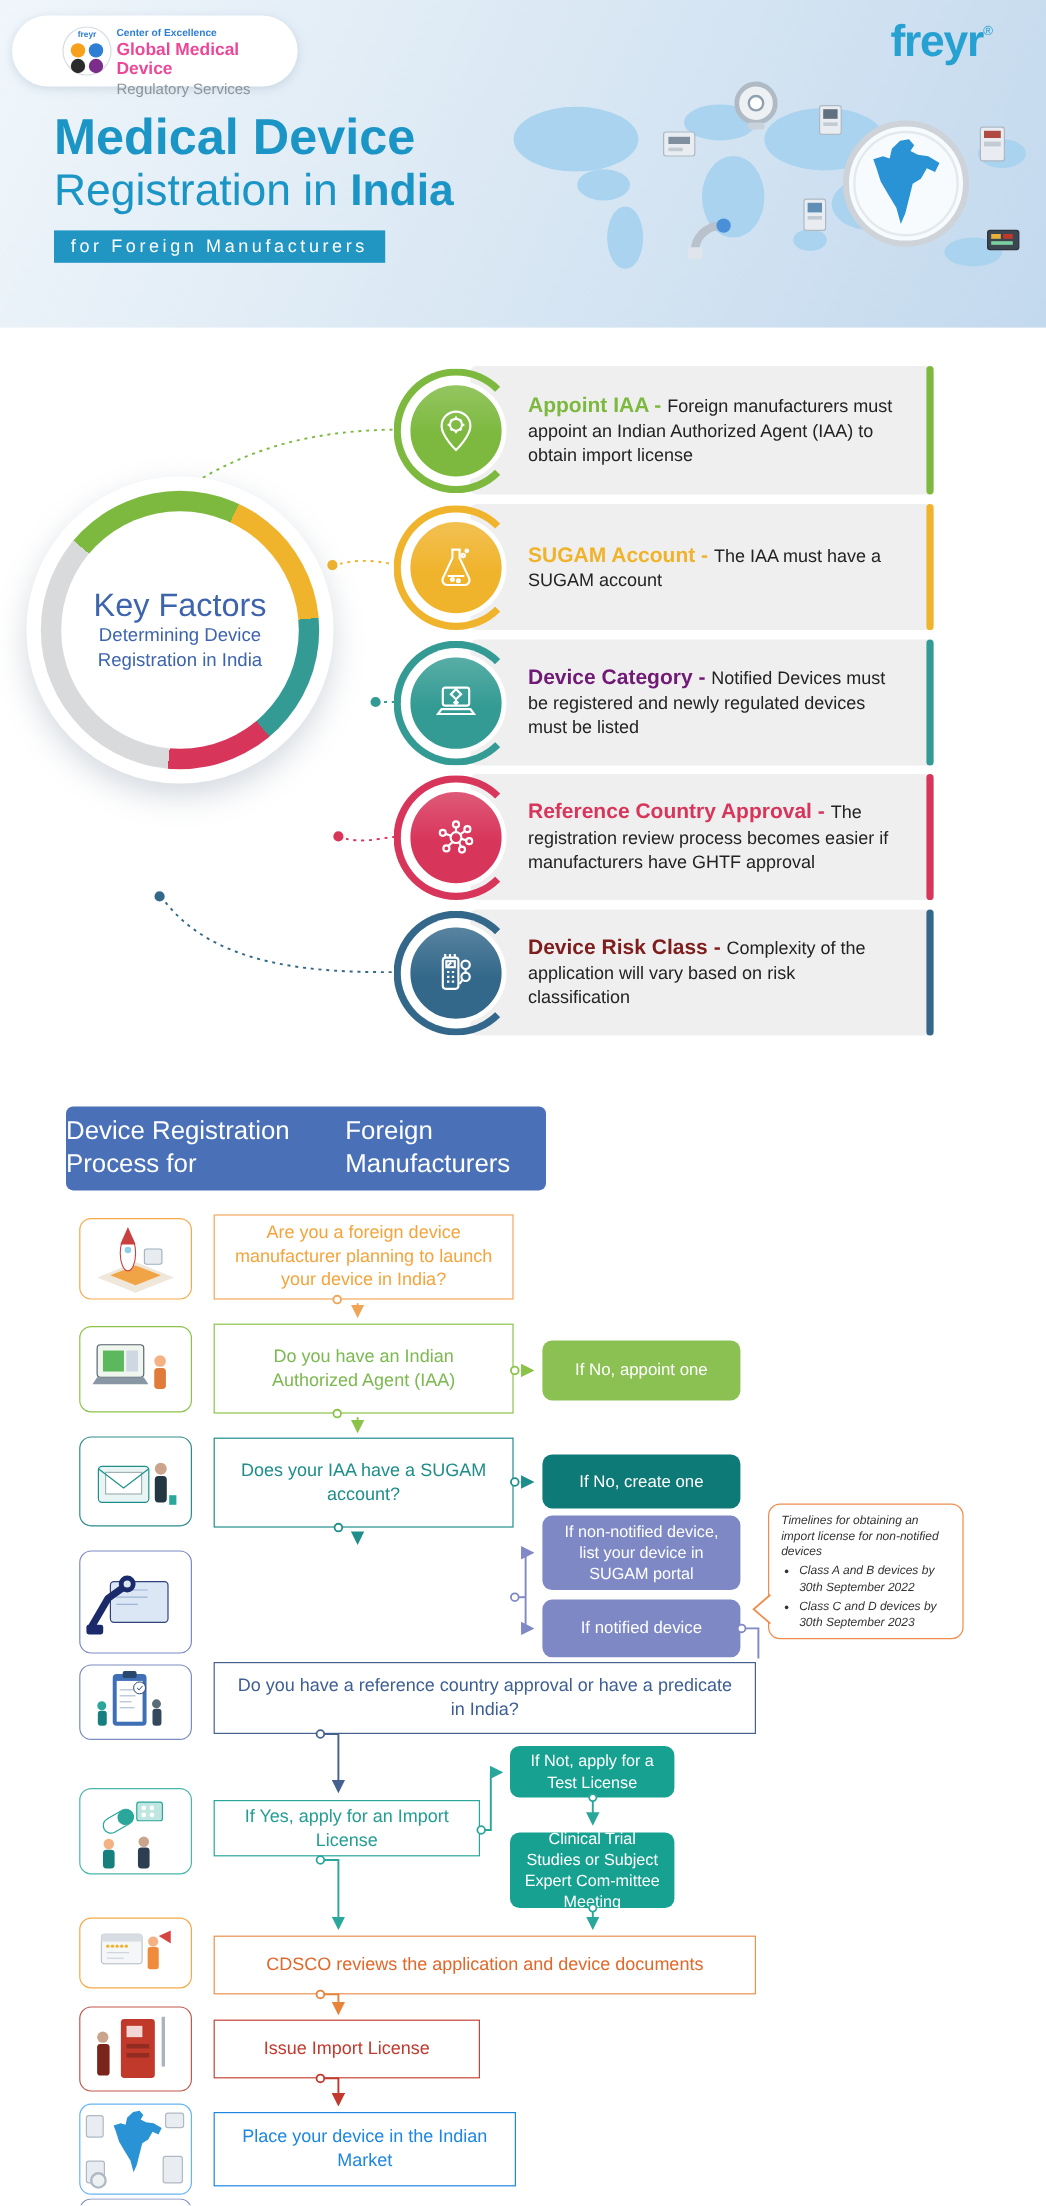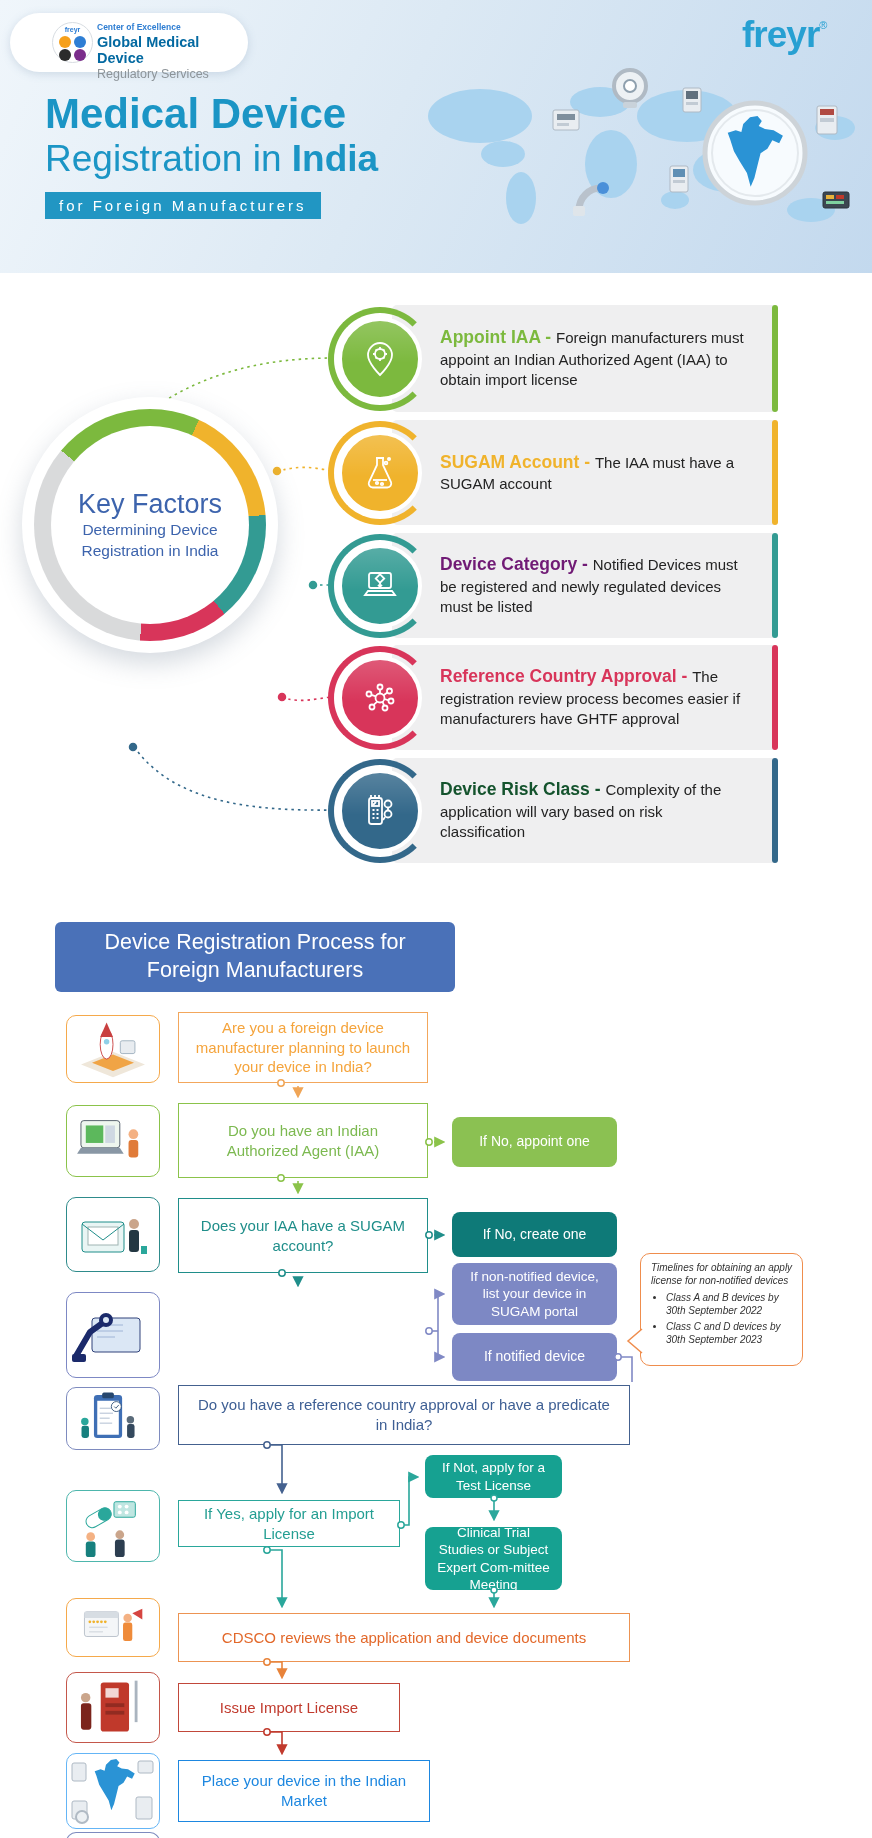--- a/index.html
+++ b/index.html
@@ -16,21 +16,21 @@
               background:#fff;border:1px solid #d8dde2}
   .badge-logo-text{position:absolute;top:3px;left:0;width:100%;text-align:center;font-size:7px;
                    color:#2e7ed4;font-weight:bold}
   .ldot{position:absolute;width:12px;height:12px;border-radius:50%}
   .ldot.o{left:6px;top:13px;background:#f6a01b}
   .ldot.b{left:21px;top:13px;background:#2e7ed4}
   .ldot.k{left:6px;top:26px;background:#2b2b2b}
   .ldot.p{left:21px;top:26px;background:#7b2d8b}
   .badge-text{position:absolute;left:87px;top:9px}
   .badge-line1{font-size:8.5px;font-weight:bold;color:#2d7dd2}
-  .badge-line2{font-size:14.5px;font-weight:bold;color:#0369a1;margin-top:2px}
+  .badge-line2{font-size:14.5px;font-weight:bold;color:#ec4899;margin-top:2px}
   .badge-line3{font-size:12.5px;color:#8d9499;margin-top:1px}
   .freyr-logo{position:absolute;left:742px;top:14px;font-size:37px;font-weight:bold;
               color:#27a0d2;letter-spacing:-1px}
   .freyr-logo sup{font-size:11px;font-weight:normal;vertical-align:18px}
   .hero-title{position:absolute;left:45px;top:90px}
   .t1{font-size:42px;font-weight:bold;color:#1b95c5;line-height:1.12}
   .t2{font-size:37px;font-weight:300;color:#1b95c5;line-height:1.18}
   .t2 b{font-weight:bold}
   .t-bar{display:inline-block;margin-top:11px;background:#2196c3;color:#fff;font-size:15px;
          letter-spacing:3px;padding:5px 14px}
@@ -54,25 +54,25 @@
   .kf-bar{position:absolute;right:0;top:0;bottom:0;width:6px;border-radius:3px}
   .kf-disc{position:absolute;left:-54px;top:calc(50% - 42px);width:84px;height:84px;border-radius:50%;
            border:4px solid #fff;display:flex;align-items:center;justify-content:center;
            background-image:linear-gradient(180deg,rgba(255,255,255,.18),rgba(255,255,255,0) 55%)}
   .kf-arc{position:absolute;left:-64px;top:calc(50% - 52px);width:104px;height:104px;
           border-radius:50%;border:6px solid;border-right-color:transparent !important}
   .c1 .kf-t{color:#7cb93e}.c1 .kf-disc{background-color:#7cb93e}.c1 .kf-bar{background:#7cb93e}.c1 .kf-arc{border-color:#7cb93e}
   .c2 .kf-t{color:#f0b32c}.c2 .kf-disc{background-color:#f0b32c}.c2 .kf-bar{background:#f0b32c}.c2 .kf-arc{border-color:#f0b32c}
   .c3 .kf-t{color:#701a75}.c3 .kf-disc{background-color:#339b93}.c3 .kf-bar{background:#339b93}.c3 .kf-arc{border-color:#339b93}
   .c4 .kf-t{color:#d8355a}.c4 .kf-disc{background-color:#d8355a}.c4 .kf-bar{background:#d8355a}.c4 .kf-arc{border-color:#d8355a}
-  .c5 .kf-t{color:#14532d}.c5 .kf-disc{background-color:#33688a}.c5 .kf-bar{background:#33688a}.c5 .kf-arc{border-color:#33688a}
+  .c5 .kf-t{color:#7f1d1d}.c5 .kf-disc{background-color:#33688a}.c5 .kf-bar{background:#33688a}.c5 .kf-arc{border-color:#33688a}
 
   
   .proc-head{position:absolute;left:55px;top:922px;width:400px;height:70px;background:#4a71b8;
-             border-radius:6px;color:#fff;display:flex;flex-direction:column;align-items:center;
+             border-radius:6px;color:#fff;display:flex;flex-direction:row;align-items:center;
              justify-content:center;font-size:21.5px;line-height:1.3}
   .ill{position:absolute;left:66px;width:94px;border:1.5px solid;border-radius:10px;background:#fff;
        display:flex;align-items:center;justify-content:center;overflow:hidden}
   .q{position:absolute;background:#fff;border:1.5px solid;border-radius:0;display:flex;
      align-items:center;justify-content:center;text-align:center;font-size:15px;line-height:1.32;
      padding:4px 14px}
   .a{position:absolute;border-radius:8px;color:#fff;display:flex;align-items:center;
      justify-content:center;text-align:center;font-size:13.5px;line-height:1.28;padding:4px 9px}
   .note{position:absolute;left:640px;top:1253px;width:163px;height:113px;border:1.5px solid #ef8d4d;
         border-radius:10px;background:#fff;padding:8px 7px 4px 10px;font-style:italic;color:#333}
@@ -401,21 +401,21 @@
   <div class="q" style="left:178px;top:1760px;width:252px;height:62px;border-color:#1d87e0;color:#1d87e0">Place your device in the Indian Market</div>
 
   <div class="a" style="left:452px;top:1117px;width:165px;height:50px;background:#8bc152;font-size:14px">If No, appoint one</div>
   <div class="a" style="left:452px;top:1212px;width:165px;height:45px;background:#0e7a78;font-size:14px">If No, create one</div>
   <div class="a" style="left:452px;top:1263px;width:165px;height:62px;background:#7d88c4">If non-notified device, list your device in SUGAM portal</div>
   <div class="a" style="left:452px;top:1333px;width:165px;height:48px;background:#7d88c4;font-size:14px">If notified device</div>
   <div class="a" style="left:425px;top:1455px;width:137px;height:43px;background:#16a191">If Not, apply for a Test License</div>
   <div class="a" style="left:425px;top:1527px;width:137px;height:63px;background:#16a191">Clinical Trial Studies or Subject Expert Com-mittee Meeting</div>
 
   <div class="note">
-    <p>Timelines for obtaining an apply license for non-notified devices</p>
+    <p>Timelines for obtaining an import license for non-notified devices</p>
     <ul>
       <li>Class A and B devices by 30th September 2022</li>
       <li>Class C and D devices by 30th September 2023</li>
     </ul>
   </div>
 
   <div class="cutbox"></div>
 
   <svg class="flow-svg" width="872" height="838" viewBox="0 0 872 838">
     <defs>

